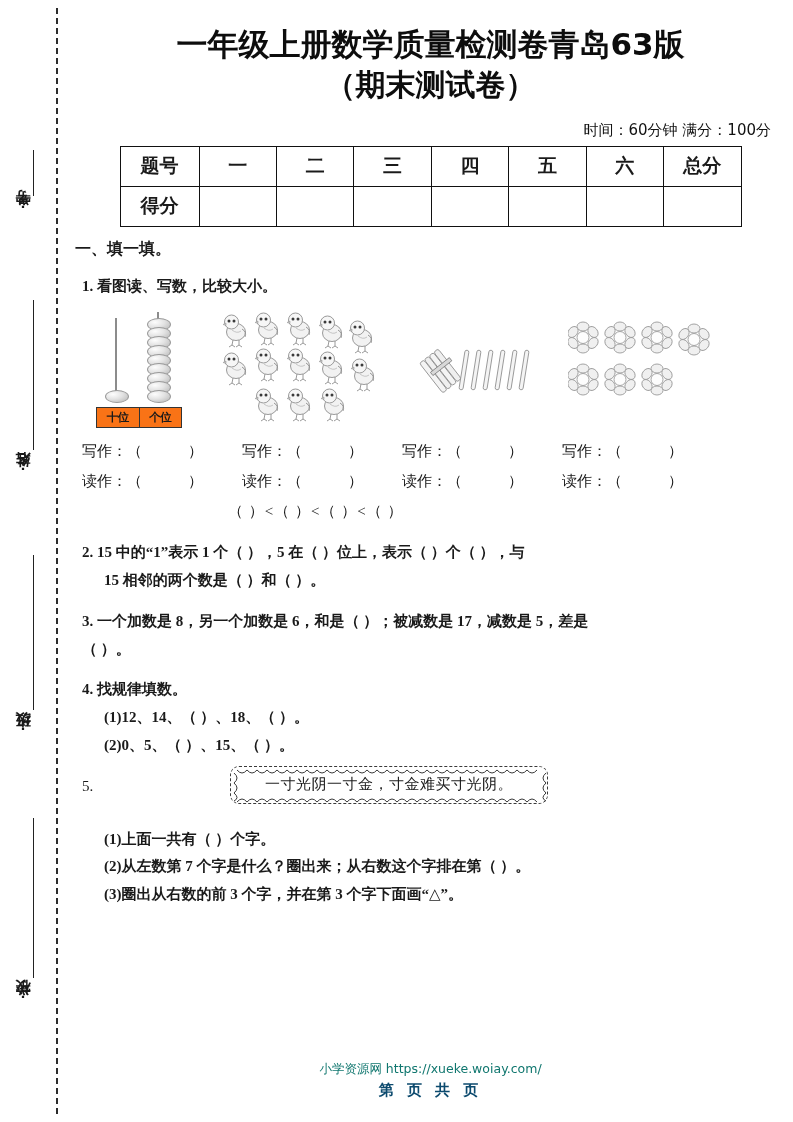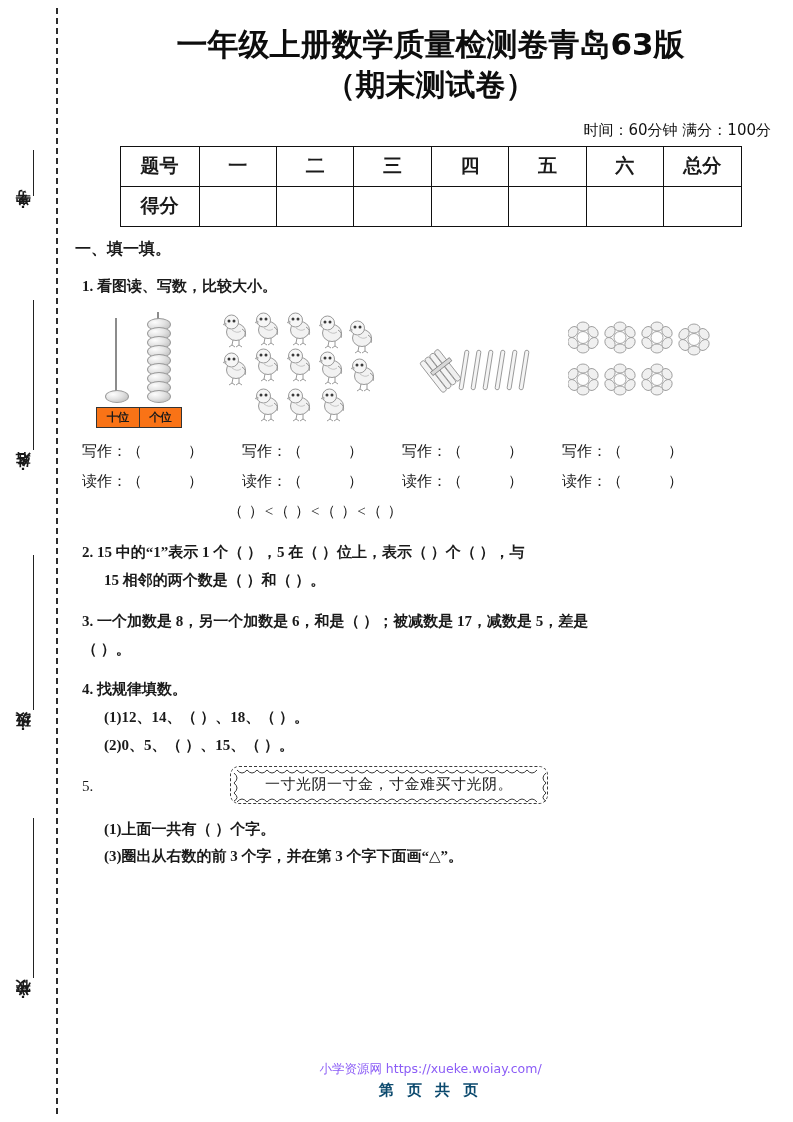--- a/index.html
+++ b/index.html
@@ -200,21 +200,21 @@
 
   
   .footer {
     position: absolute;
     left: 0; right: 0;
     bottom: 22px;
     text-align: center;
   }
   .wm {
     font-size: 12.5px;
-    color: #8b5cf6;
+    color: #0f766e;
     font-family: "DejaVu Sans", "Liberation Sans", sans-serif;
   }
   .pagenum {
     font-size: 15px;
     font-weight: bold;
     letter-spacing: 4px;
     margin-top: 3px;
     font-family: "DejaVu Sans", "Liberation Sans", sans-serif;
     color: #0c4a6e;
   }
@@ -426,22 +426,23 @@
           <path d="M6 3 q5 6 10 0 q5 6 10 0 q5 6 10 0 q5 6 10 0 q5 6 10 0 q5 6 10 0 q5 6 10 0 q5 6 10 0 q5 6 10 0 q5 6 10 0 q5 6 10 0 q5 6 10 0 q5 6 10 0 q5 6 10 0 q5 6 10 0 q5 6 10 0 q5 6 10 0 q5 6 10 0 q5 6 10 0 q5 6 10 0 q5 6 10 0 q5 6 10 0 q5 6 10 0 q5 6 10 0 q5 6 10 0 q5 6 10 0 q5 6 10 0 q5 6 10 0 q5 6 10 0 q5 6 10 0"></path>
           <path d="M6 35 q5 -6 10 0 q5 -6 10 0 q5 -6 10 0 q5 -6 10 0 q5 -6 10 0 q5 -6 10 0 q5 -6 10 0 q5 -6 10 0 q5 -6 10 0 q5 -6 10 0 q5 -6 10 0 q5 -6 10 0 q5 -6 10 0 q5 -6 10 0 q5 -6 10 0 q5 -6 10 0 q5 -6 10 0 q5 -6 10 0 q5 -6 10 0 q5 -6 10 0 q5 -6 10 0 q5 -6 10 0 q5 -6 10 0 q5 -6 10 0 q5 -6 10 0 q5 -6 10 0 q5 -6 10 0 q5 -6 10 0 q5 -6 10 0 q5 -6 10 0"></path>
           <path d="M3 6 q6 5 0 10 q6 5 0 10 q6 5 0 8"></path>
           <path d="M315 6 q-6 5 0 10 q-6 5 0 10 q-6 5 0 8"></path>
         </g>
       </svg>
       <span>一寸光阴一寸金，寸金难买寸光阴。</span>
     </div>
   </div>
 
-  <div class="q" style="margin-top:6px;">
+  <div class="q" style="margin-top:16px;">
     <div class="indent">(1)上面一共有（        ）个字。</div>
+    <div class="indent">(2)从左数第 7 个字是什么？圈出来；从右数这个字排在第（        ）。</div>
     <div class="indent">(3)圈出从右数的前 3 个字，并在第 3 个字下面画“△”。</div>
   </div>
 
   <div class="footer">
     <div class="wm">小学资源网 https://xueke.woiay.com/</div>
     <div class="pagenum">第 页 共 页</div>
   </div>
 
 </div>
 

